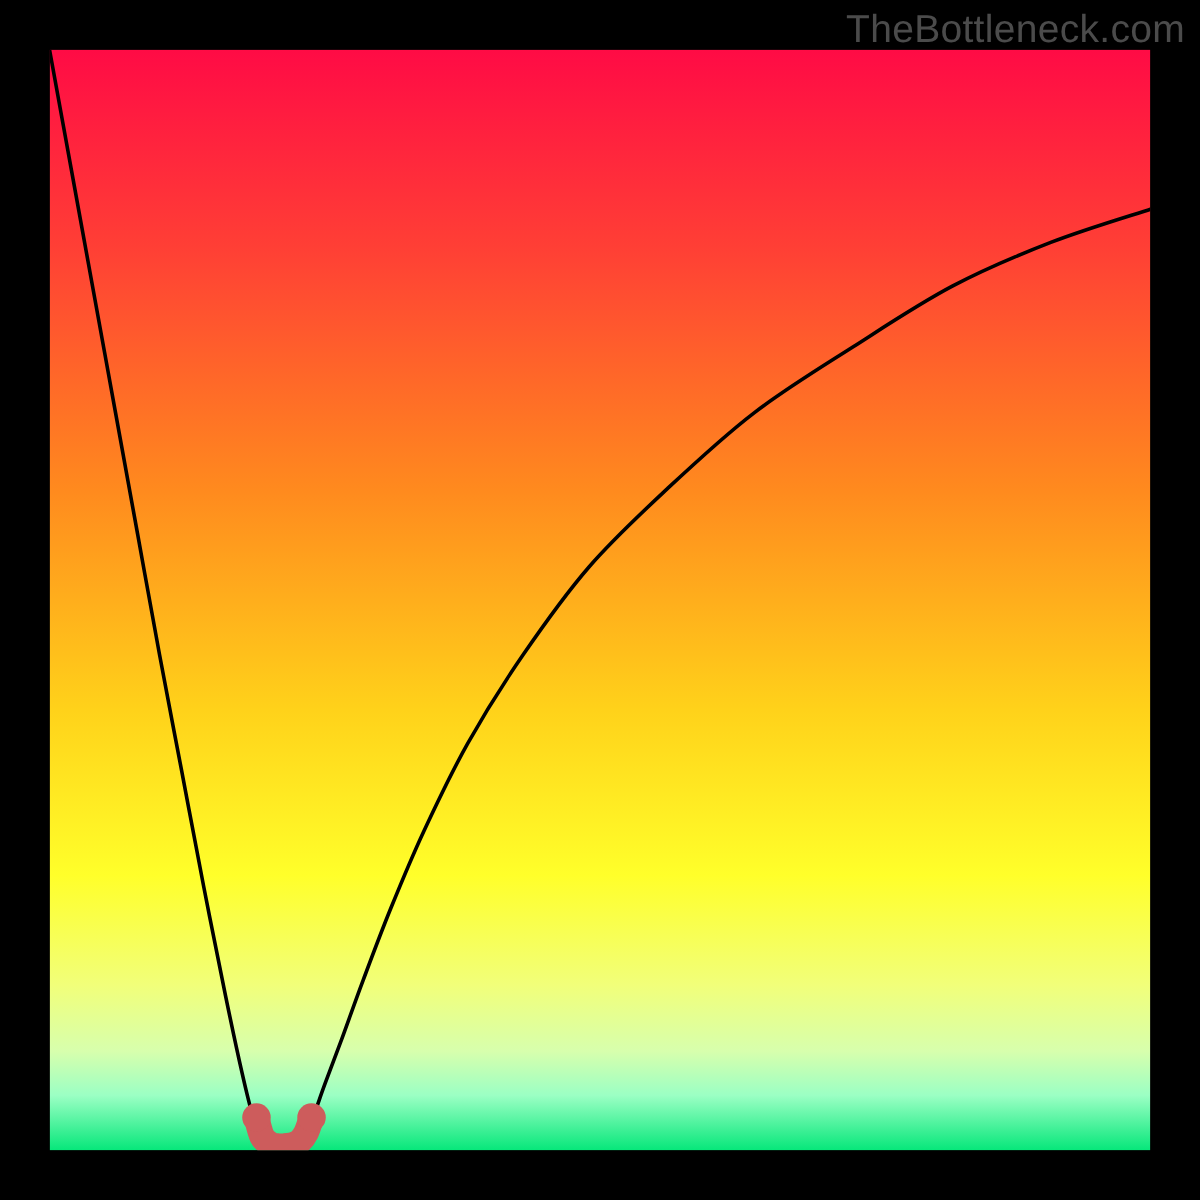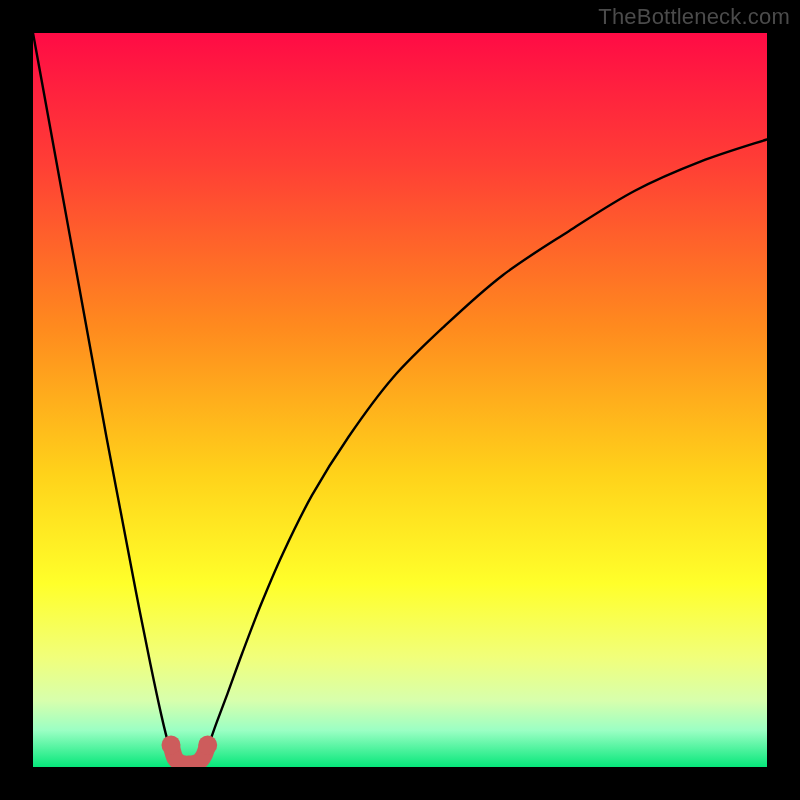--- a/index.html
+++ b/index.html
@@ -23,21 +23,21 @@
     top: 33px;
     width: 734px;
     height: 734px;
     overflow: hidden;
   }
   .watermark {
     position: absolute;
     top: 4px;
     right: 10px;
     color: #4b4b4b;
-    font-size: 22px;
+    font-size: 26px;
     font-weight: 500;
     letter-spacing: 0.2px;
   }
   svg { display: block; }
 </style>
 </head>
 <body>
 
 <div class="outer">
   <div class="watermark">TheBottleneck.com</div>

